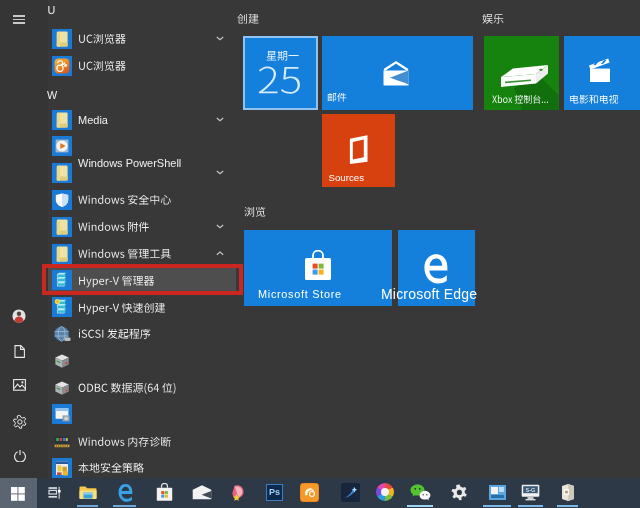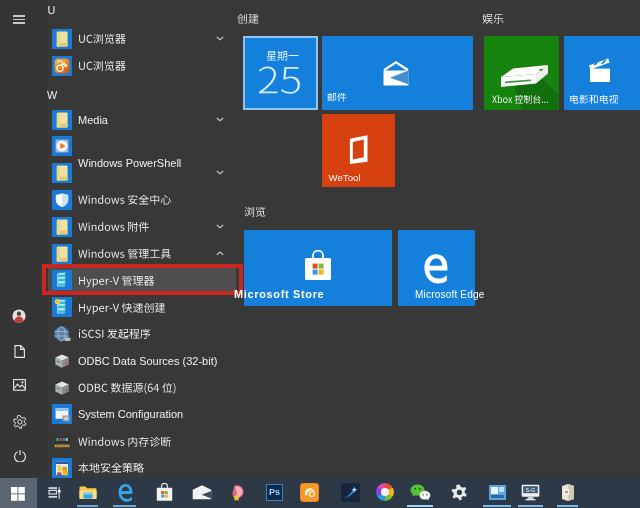--- a/index.html
+++ b/index.html
@@ -224,21 +224,20 @@
     </div>
 <div class="abs" style="left:52px;top:350.7px;width:20px;height:20px">
       <svg width="20" height="20" viewBox="0 0 20 20">
         <path d="M3.4 6.6 L10 3.4 L16.8 6.6 L10 9.8 Z" fill="#e3e3e3"></path>
         <path d="M3.4 6.6 L10 9.8 V16.8 L3.4 13.6 Z" fill="#aeb2b6"></path>
         <path d="M16.8 6.6 L10 9.8 V16.8 L16.8 13.6 Z" fill="#888c90"></path>
         <rect x="4.6" y="9.2" width="3.6" height="1.4" fill="#2f9e3f" transform="skewY(26)" transform-origin="4.6 9.2"></rect>
         <circle cx="14.6" cy="12.2" r="1" fill="#d83b2a"></circle>
       </svg>
     </div>
-<div style="position:absolute;left:78px;top:354.7px;font-size:11px;line-height:13.0px;color:#f0f0f0;font-weight:normal;white-space:nowrap;">ODBC Data Sources (32-bit)</div>
 <div class="abs" style="left:52px;top:377.5px;width:20px;height:20px">
       <svg width="20" height="20" viewBox="0 0 20 20">
         <path d="M3.4 6.6 L10 3.4 L16.8 6.6 L10 9.8 Z" fill="#e3e3e3"></path>
         <path d="M3.4 6.6 L10 9.8 V16.8 L3.4 13.6 Z" fill="#aeb2b6"></path>
         <path d="M16.8 6.6 L10 9.8 V16.8 L16.8 13.6 Z" fill="#888c90"></path>
         <rect x="4.6" y="9.2" width="3.6" height="1.4" fill="#2f9e3f" transform="skewY(26)" transform-origin="4.6 9.2"></rect>
         <circle cx="14.6" cy="12.2" r="1" fill="#d83b2a"></circle>
       </svg>
     </div>
 <div style="position:absolute;left:78px;top:383.0px;">
@@ -248,21 +247,20 @@
     </div>
 <div class="abs" style="left:52px;top:404.3px;width:20px;height:20px">
       <svg width="20" height="20" viewBox="0 0 20 20">
         <rect width="20" height="20" fill="#1b7ad6"></rect>
         <rect x="3.6" y="4.4" width="12.8" height="10.4" fill="#f4f4f4"></rect>
         <rect x="3.6" y="4.4" width="12.8" height="2.6" fill="#8fc3ef"></rect>
         <rect x="10.6" y="11.4" width="7" height="6" fill="#9aa0a8"></rect>
         <circle cx="14.2" cy="14.4" r="2" fill="#cfd3d8"></circle>
       </svg>
     </div>
-<div style="position:absolute;left:78px;top:408.3px;font-size:11px;line-height:13.0px;color:#f0f0f0;font-weight:normal;white-space:nowrap;">System Configuration</div>
 <div class="abs" style="left:52px;top:431.1px;width:20px;height:20px">
       <svg width="20" height="20" viewBox="0 0 20 20">
         <rect x="2.6" y="5.4" width="14.8" height="8.2" rx="0.8" fill="#27343b"></rect>
         <rect x="4.2" y="7" width="2.6" height="3" fill="#3fa94e"></rect>
         <rect x="7.6" y="7" width="2.6" height="3" fill="#c94436"></rect>
         <rect x="11" y="7" width="2.6" height="3" fill="#3a7fd0"></rect>
         <rect x="14" y="7" width="1.8" height="3" fill="#e0b83f"></rect>
         <rect x="2.6" y="13.6" width="14.8" height="2.6" fill="#caa23f"></rect>
         <path d="M4.4 13.6 v2.6 M6.6 13.6 v2.6 M8.8 13.6 v2.6 M11 13.6 v2.6 M13.2 13.6 v2.6 M15.4 13.6 v2.6" stroke="#8a6a20" stroke-width="0.9"></path>
       </svg>
@@ -327,21 +325,21 @@
       <svg width="20" height="11" viewBox="0 0 20 11">
         <path fill="#ffffff" transform="translate(0,7.9)" d="M0.8 -6.8H5.2V0H4.6V-6.1H1.5V0.2H0.8ZM1.1 -4.1H4.8V-3.4H1.1ZM1.2 -1.1H4.8V-0.5H1.2ZM2.7 -8.3H3.4V-6.4H3.4V-0.7H2.7V-6.4H2.7ZM6.2 -7.8H8.8V-7.1H6.9V0.8H6.2ZM8.6 -7.8H8.8L8.9 -7.8L9.4 -7.5Q9.1 -6.8 8.8 -6Q8.5 -5.2 8.1 -4.5Q8.8 -3.8 9 -3.2Q9.3 -2.6 9.3 -2.1Q9.3 -1.7 9.2 -1.4Q9.1 -1 8.8 -0.8Q8.7 -0.8 8.5 -0.7Q8.4 -0.7 8.2 -0.6Q8 -0.6 7.8 -0.6Q7.5 -0.6 7.3 -0.6Q7.3 -0.8 7.2 -1Q7.2 -1.2 7.1 -1.3Q7.3 -1.3 7.5 -1.3Q7.7 -1.3 7.9 -1.3Q8 -1.3 8.1 -1.3Q8.2 -1.4 8.3 -1.4Q8.5 -1.5 8.5 -1.7Q8.6 -1.9 8.6 -2.2Q8.6 -2.7 8.3 -3.2Q8.1 -3.8 7.4 -4.4Q7.6 -4.8 7.8 -5.2Q7.9 -5.7 8.1 -6.1Q8.2 -6.5 8.4 -6.9Q8.5 -7.3 8.6 -7.6Z M15.9 -8.2H16.6V0.8H15.9ZM14.2 -7.8 14.9 -7.7Q14.8 -7 14.6 -6.3Q14.4 -5.7 14.1 -5.1Q13.9 -4.5 13.6 -4.1Q13.5 -4.1 13.4 -4.2Q13.3 -4.3 13.2 -4.3Q13.1 -4.4 13 -4.4Q13.2 -4.8 13.5 -5.4Q13.7 -5.9 13.9 -6.6Q14.1 -7.2 14.2 -7.8ZM14.3 -6.3H18.9V-5.6H14.1ZM13 -3.4H19.3V-2.6H13ZM12.5 -8.3 13.3 -8.1Q12.9 -7.2 12.5 -6.4Q12.1 -5.6 11.6 -4.9Q11.2 -4.2 10.6 -3.6Q10.6 -3.7 10.5 -3.8Q10.5 -4 10.4 -4.1Q10.3 -4.2 10.2 -4.3Q10.7 -4.8 11.1 -5.4Q11.5 -6.1 11.9 -6.8Q12.3 -7.5 12.5 -8.3ZM11.5 -5.7 12.3 -6.4 12.3 -6.4V0.8H11.5Z"></path>
       </svg>
     </div>
 <div class="abs" style="left:321.5px;top:113.5px;width:73.5px;height:73.5px;background:#d6410f"></div>
 <div class="abs" style="left:346px;top:134px">
       <svg width="23" height="32" viewBox="0 0 23 32">
         <path fill-rule="evenodd" d="M3.9 4.8 L21.5 1.2 L21.5 27.7 L3.9 30 Z M6.8 8 L17.8 5.6 L17.8 23.3 L6.8 25.4 Z" fill="#fff"></path>
       </svg>
     </div>
-<div style="position:absolute;left:328.5px;top:172.2px;font-size:9.7px;line-height:11.4px;color:#fff;font-weight:normal;white-space:nowrap;">WeTool</div>
+<div style="position:absolute;left:328.5px;top:172.2px;font-size:9.7px;line-height:11.4px;color:#fff;font-weight:normal;white-space:nowrap;">Sources</div>
 <div class="abs" style="left:484px;top:36px;width:74.5px;height:74px;background:#16830f;overflow:hidden">
       <svg width="74.5" height="74" viewBox="0 0 74.5 74">
         <path d="M52 37 L74.5 59 V74 L38 74 L30 52 Z" fill="#0c5c0c" opacity="0.5"></path>
         <path d="M17 41 L29 32.5 L64 29 L52 38 Z" fill="#fff"></path>
         <path d="M17 41 L52 38 L52 47.5 L17 51 Z" fill="#fff"></path>
         <path d="M52 38 L64 29 L64 37.5 L52 47.5 Z" fill="#efefef"></path>
         <path d="M21 45.6 L47 43.4 L47 45 L21 47.2 Z" fill="#16830f" opacity="0.85"></path>
         <ellipse cx="57" cy="33.8" rx="1.8" ry="1.1" fill="#16830f" opacity="0.85"></ellipse>
       </svg>
     </div>
@@ -368,28 +366,28 @@
 <div class="abs" style="left:304px;top:250px">
       <svg width="28" height="32" viewBox="0 0 28 32">
         <path d="M9 8 V5.5 A5 4.8 0 0 1 19 5.5 V8" fill="none" stroke="#fff" stroke-width="1.8"></path>
         <rect x="1" y="8" width="26" height="22" rx="1.5" fill="#fff"></rect>
         <rect x="8.6" y="13.6" width="5" height="5" fill="#e84c22"></rect>
         <rect x="14.6" y="13.6" width="5" height="5" fill="#7eb93c"></rect>
         <rect x="8.6" y="19.6" width="5" height="5" fill="#3a99e8"></rect>
         <rect x="14.6" y="19.6" width="5" height="5" fill="#f2b31e"></rect>
       </svg>
     </div>
-<div style="position:absolute;left:234px;top:288.4px;font-size:10.9px;line-height:12.9px;color:#fff;font-weight:bold;white-space:nowrap;letter-spacing:0.7px">Microsoft Store</div>
+<div style="position:absolute;left:258px;top:288.4px;font-size:10.9px;line-height:12.9px;color:#fff;font-weight:normal;white-space:nowrap;letter-spacing:0.7px">Microsoft Store</div>
 <div class="abs" style="left:397.5px;top:230px;width:77px;height:76px;background:#1580dc"></div>
 <div class="abs" style="left:424px;top:254px">
       <svg width="24" height="30" viewBox="0 0 24 30">
         <path d="M12.2 0.2 C5.2 0.2 0.6 5.8 0.4 13.2 C0.2 21.8 5.8 29.6 14 29.6 C18 29.6 20.8 28.4 22.8 26.8 L22.8 21.2 C20.8 23.2 17.8 24.6 14.6 24.6 C9.4 24.6 5.8 21.4 5.4 16.6 L23.4 16.6 L23.4 13.4 C23.4 5.6 18.8 0.2 12.2 0.2 Z M5.6 11.8 C6.2 7.4 8.8 4.6 12.2 4.6 C15.8 4.6 18 7.2 18.2 11.8 Z" fill="#fff"></path>
       </svg>
     </div>
-<div style="position:absolute;left:415px;top:289.3px;font-size:10px;line-height:11.3px;color:#fff;font-weight:normal;white-space:nowrap;letter-spacing:0.2px">Microsoft Edge</div>
+<div style="position:absolute;left:381px;top:289.3px;font-size:14px;line-height:11.3px;color:#fff;font-weight:normal;white-space:nowrap;letter-spacing:0.2px">Microsoft Edge</div>
 <div class="abs" style="left:0;top:478px;width:640px;height:30px;background:#2e3947"></div>
 <div class="abs" style="left:0;top:478px;width:37px;height:30px;background:#5b6471"></div>
 <div class="abs" style="left:11px;top:487px">
       <svg width="14" height="14" viewBox="0 0 15 15">
         <rect x="0" y="0" width="6.9" height="6.9" fill="#fff"></rect>
         <rect x="7.9" y="0" width="6.9" height="6.9" fill="#fff"></rect>
         <rect x="0" y="7.9" width="6.9" height="6.9" fill="#fff"></rect>
         <rect x="7.9" y="7.9" width="6.9" height="6.9" fill="#fff"></rect>
       </svg>
     </div>

